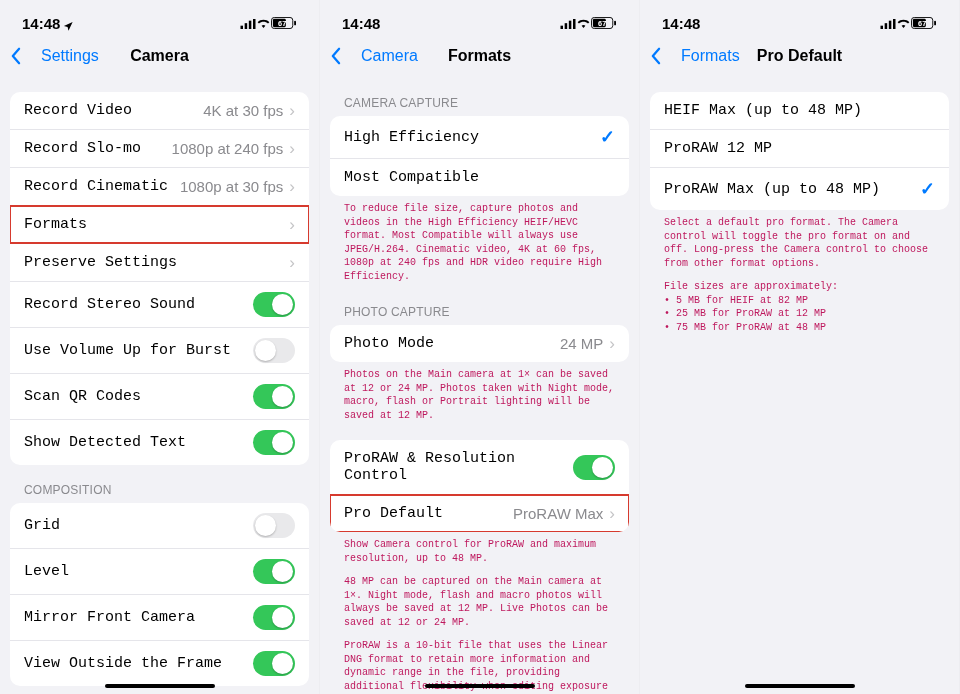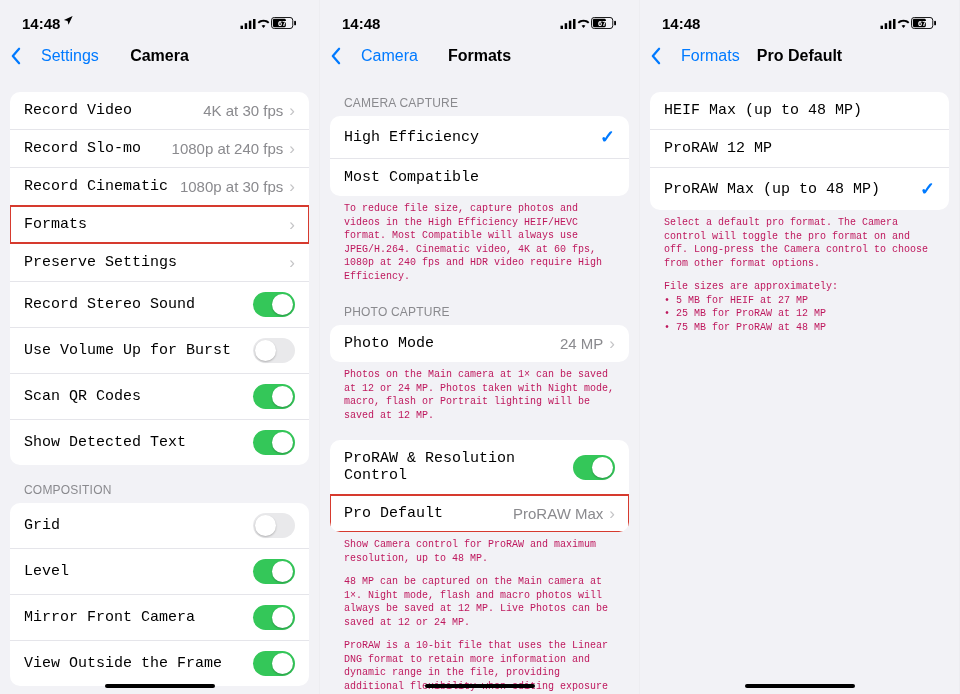--- a/index.html
+++ b/index.html
@@ -20,21 +20,21 @@
   }
   .status-bar {
     display: flex;
     justify-content: space-between;
     align-items: center;
     padding: 10px 22px 2px 22px;
     font-size: 15px;
     font-weight: 600;
     height: 38px;
   }
-  .status-left { display: flex; align-items: flex-start; gap: 3px; }
+  .status-left { display: flex; align-items: flex-end; gap: 3px; }
   .status-right { display: flex; align-items: center; gap: 0; }
   .nav-bar {
     display: flex;
     align-items: center;
     padding: 6px 10px 10px 10px;
     position: relative;
     height: 40px;
   }
   .back-link {
     color: #007aff;
@@ -369,19 +369,19 @@
         <span class="row-label">ProRAW 12 MP</span>
       </div>
       <div class="row">
         <span class="row-label">ProRAW Max (up to 48 MP)</span>
         <span class="checkmark">✓</span>
       </div>
     </div>
     <div class="section-footer">Select a default pro format. The Camera control will toggle the pro format on and off. Long-press the Camera control to choose from other format options.</div>
     <div class="section-footer">
       <div>File sizes are approximately:</div>
-      <div>• 5 MB for HEIF at 27 MP</div>
+      <div>• 5 MB for HEIF at 82 MP</div>
       <div>• 25 MB for ProRAW at 12 MP</div>
       <div>• 75 MB for ProRAW at 48 MP</div>
     </div>
   </div>
   <div class="home-indicator"></div>
 </div>
 
 </body></html>

